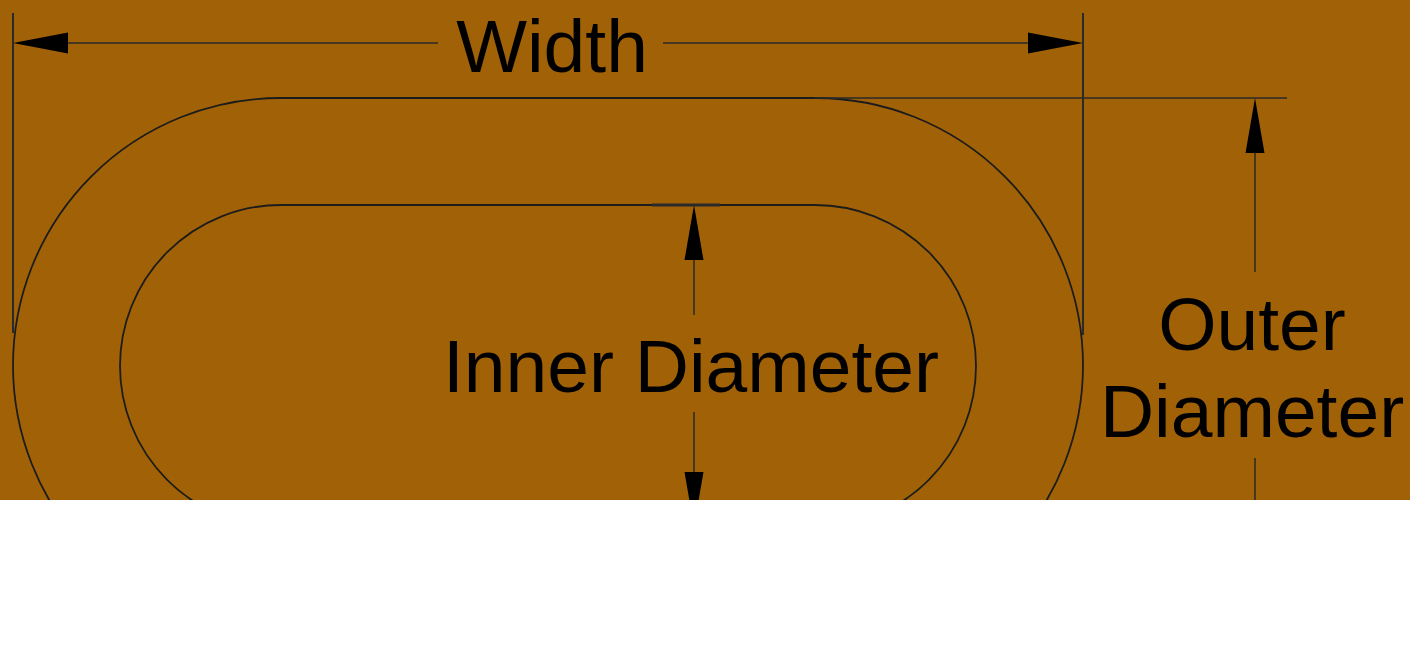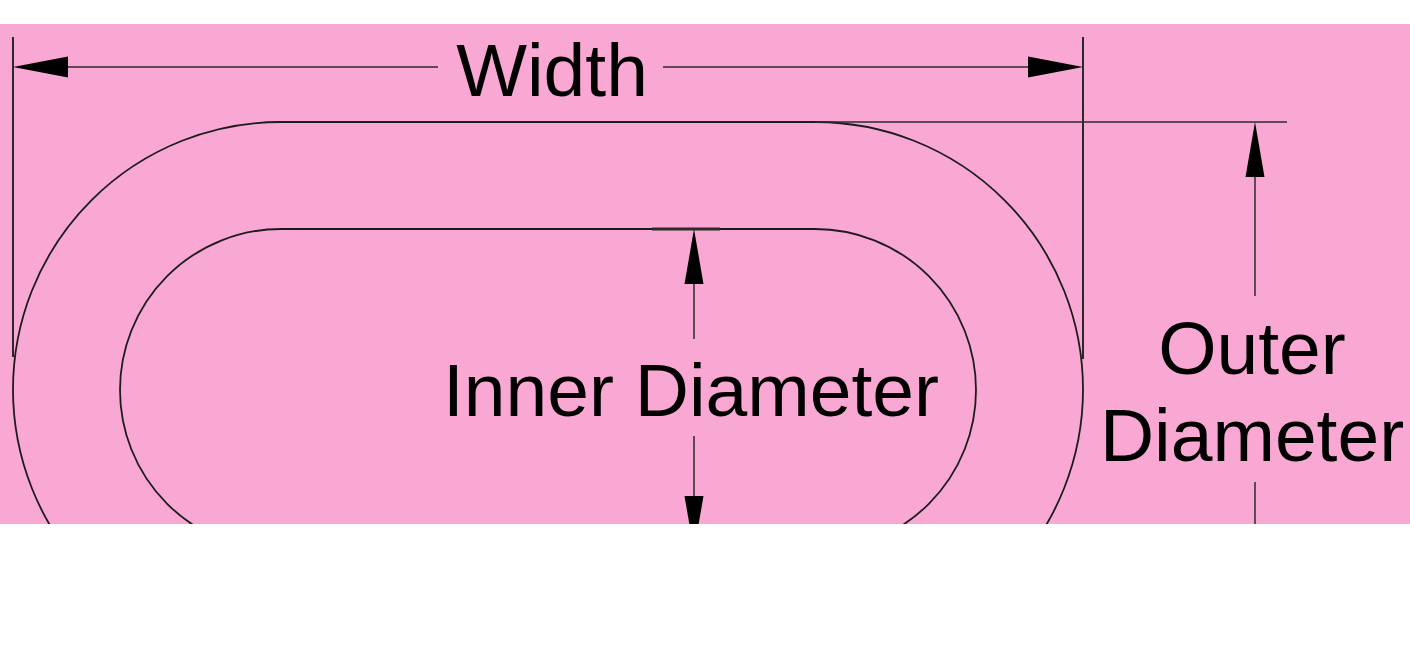--- a/index.html
+++ b/index.html
@@ -4,23 +4,22 @@
 <style>
   html, body {
     margin: 0;
     padding: 0;
     background: #ffffff;
   }
   .canvas {
     position: relative;
     width: 1410px;
     height: 500px;
-    background: #f9a8d4;
+    background: #a16207;
     overflow: hidden;
-    margin-top: 24px;
   }
   svg text {
     font-family: "Liberation Sans", sans-serif;
     font-size: 75px;
     fill: #000000;
   }
   .outline {
     fill: none;
   }
 </style>

